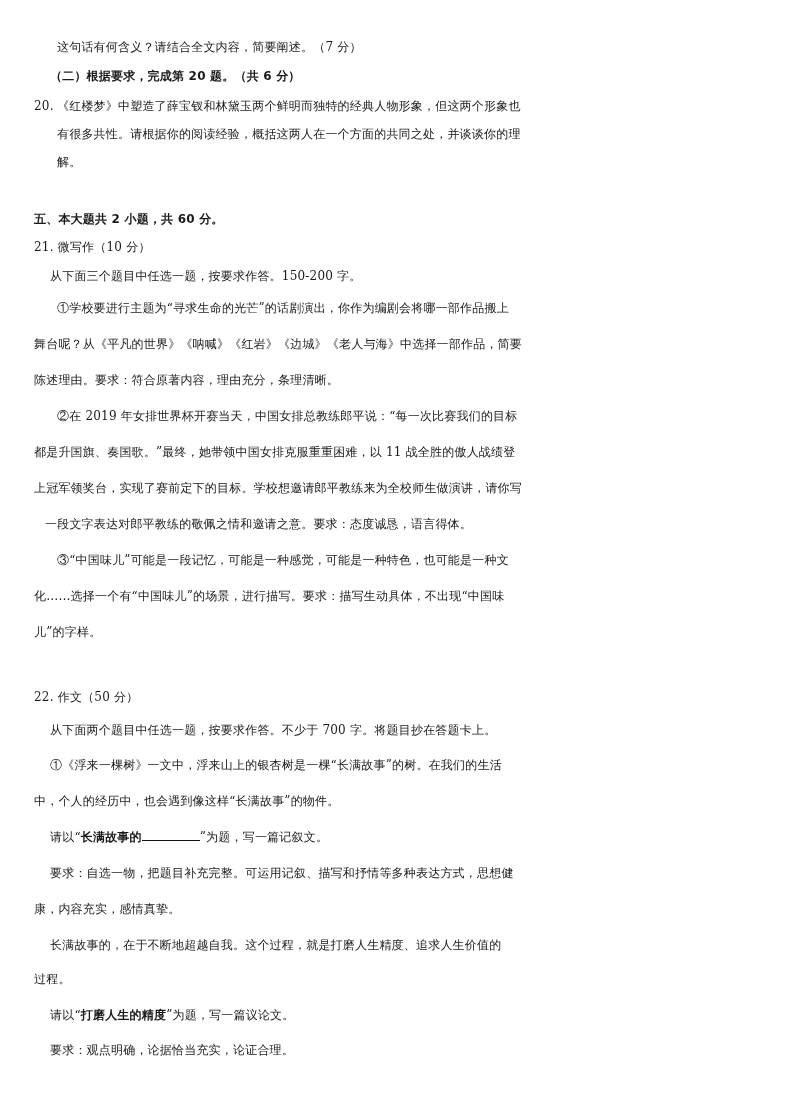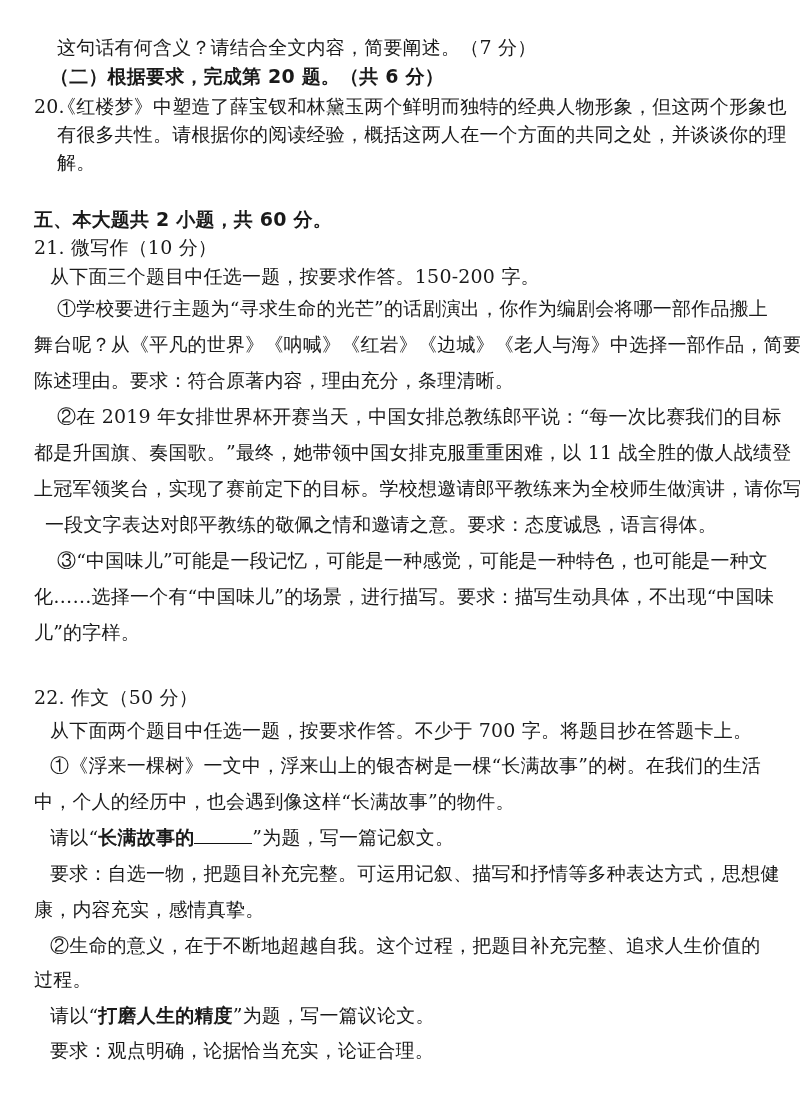--- a/index.html
+++ b/index.html
@@ -1,18 +1,18 @@
 <!DOCTYPE html>
 <html><head>
 <meta charset="utf-8">
 <style>
   html, body { margin: 0; padding: 0; background: #ffffff; }
   body { width: 800px; height: 1104px; position: relative; overflow: hidden;
          font-family: "DejaVu Serif", "Liberation Serif", serif; color: #1a1a1a; }
-  .line { position: absolute; font-size: 19px; line-height: 22px; white-space: nowrap; letter-spacing: 0.2px; }
+  .line { position: absolute; font-size: 12px; line-height: 22px; white-space: nowrap; letter-spacing: 0.2px; }
   .bold { font-weight: bold; font-family: "DejaVu Sans", "Liberation Sans", sans-serif; }
   .b { font-weight: bold; font-family: "DejaVu Sans", "Liberation Sans", sans-serif; }
   .blank { display: inline-block; width: 58px; border-bottom: 1.5px solid #111; height: 14px; vertical-align: baseline; }
 </style>
 </head>
 <body>
 
 <div>
 
   <div class="line" style="left:57px; top:36px;">这句话有何含义？请结合全文内容，简要阐述。（7 分）</div>
@@ -46,21 +46,21 @@
   <div class="line" style="left:50px; top:754px;">①《浮来一棵树》一文中，浮来山上的银杏树是一棵“长满故事”的树。在我们的生活</div>
   <div class="line" style="left:34px; top:790px;">中，个人的经历中，也会遇到像这样“长满故事”的物件。</div>
 
   <div class="line" style="left:50px; top:826px;">
     <span>请以“</span><span class="b">长满故事的</span><span class="blank"></span><span>”为题，写一篇记叙文。</span>
   </div>
 
   <div class="line" style="left:50px; top:862px;">要求：自选一物，把题目补充完整。可运用记叙、描写和抒情等多种表达方式，思想健</div>
   <div class="line" style="left:34px; top:898px;">康，内容充实，感情真挚。</div>
 
-  <div class="line" style="left:50px; top:934px;">②生命的意义，在于不断地超越自我。这个过程，把题目补充完整、追求人生价值的</div>
+  <div class="line" style="left:50px; top:934px;">长满故事的，在于不断地超越自我。这个过程，就是打磨人生精度、追求人生价值的</div>
   <div class="line" style="left:34px; top:968px;text-align:right;">过程。</div>
 
   <div class="line" style="left:50px; top:1004px;">
     <span>请以“</span><span class="b">打磨人生的精度</span><span>”为题，写一篇议论文。</span>
   </div>
 
   <div class="line" style="left:50px; top:1039px;">要求：观点明确，论据恰当充实，论证合理。</div>
 
 </div>
 

